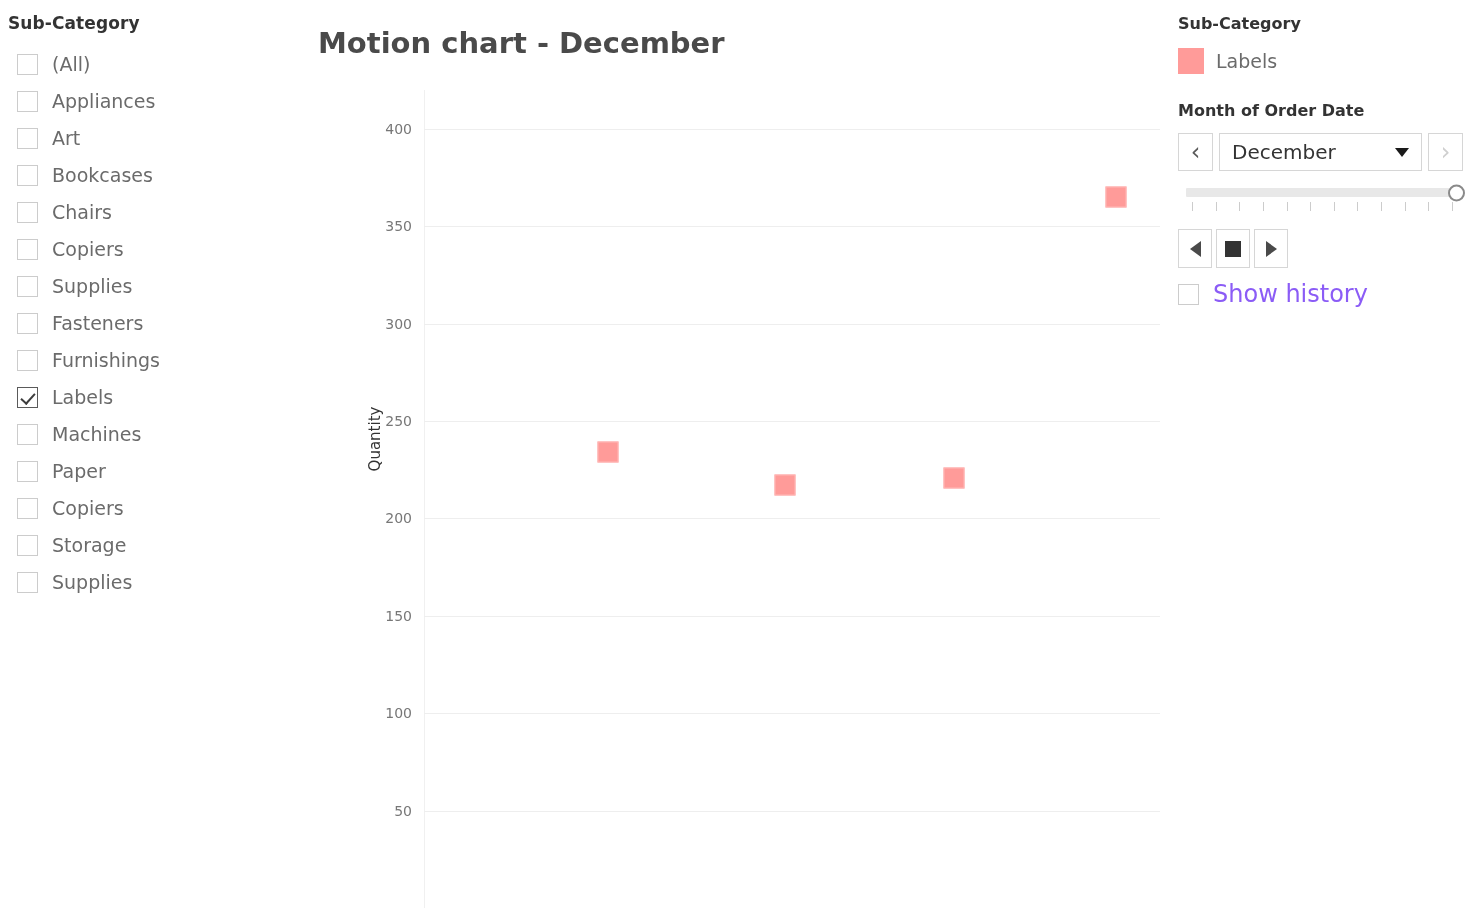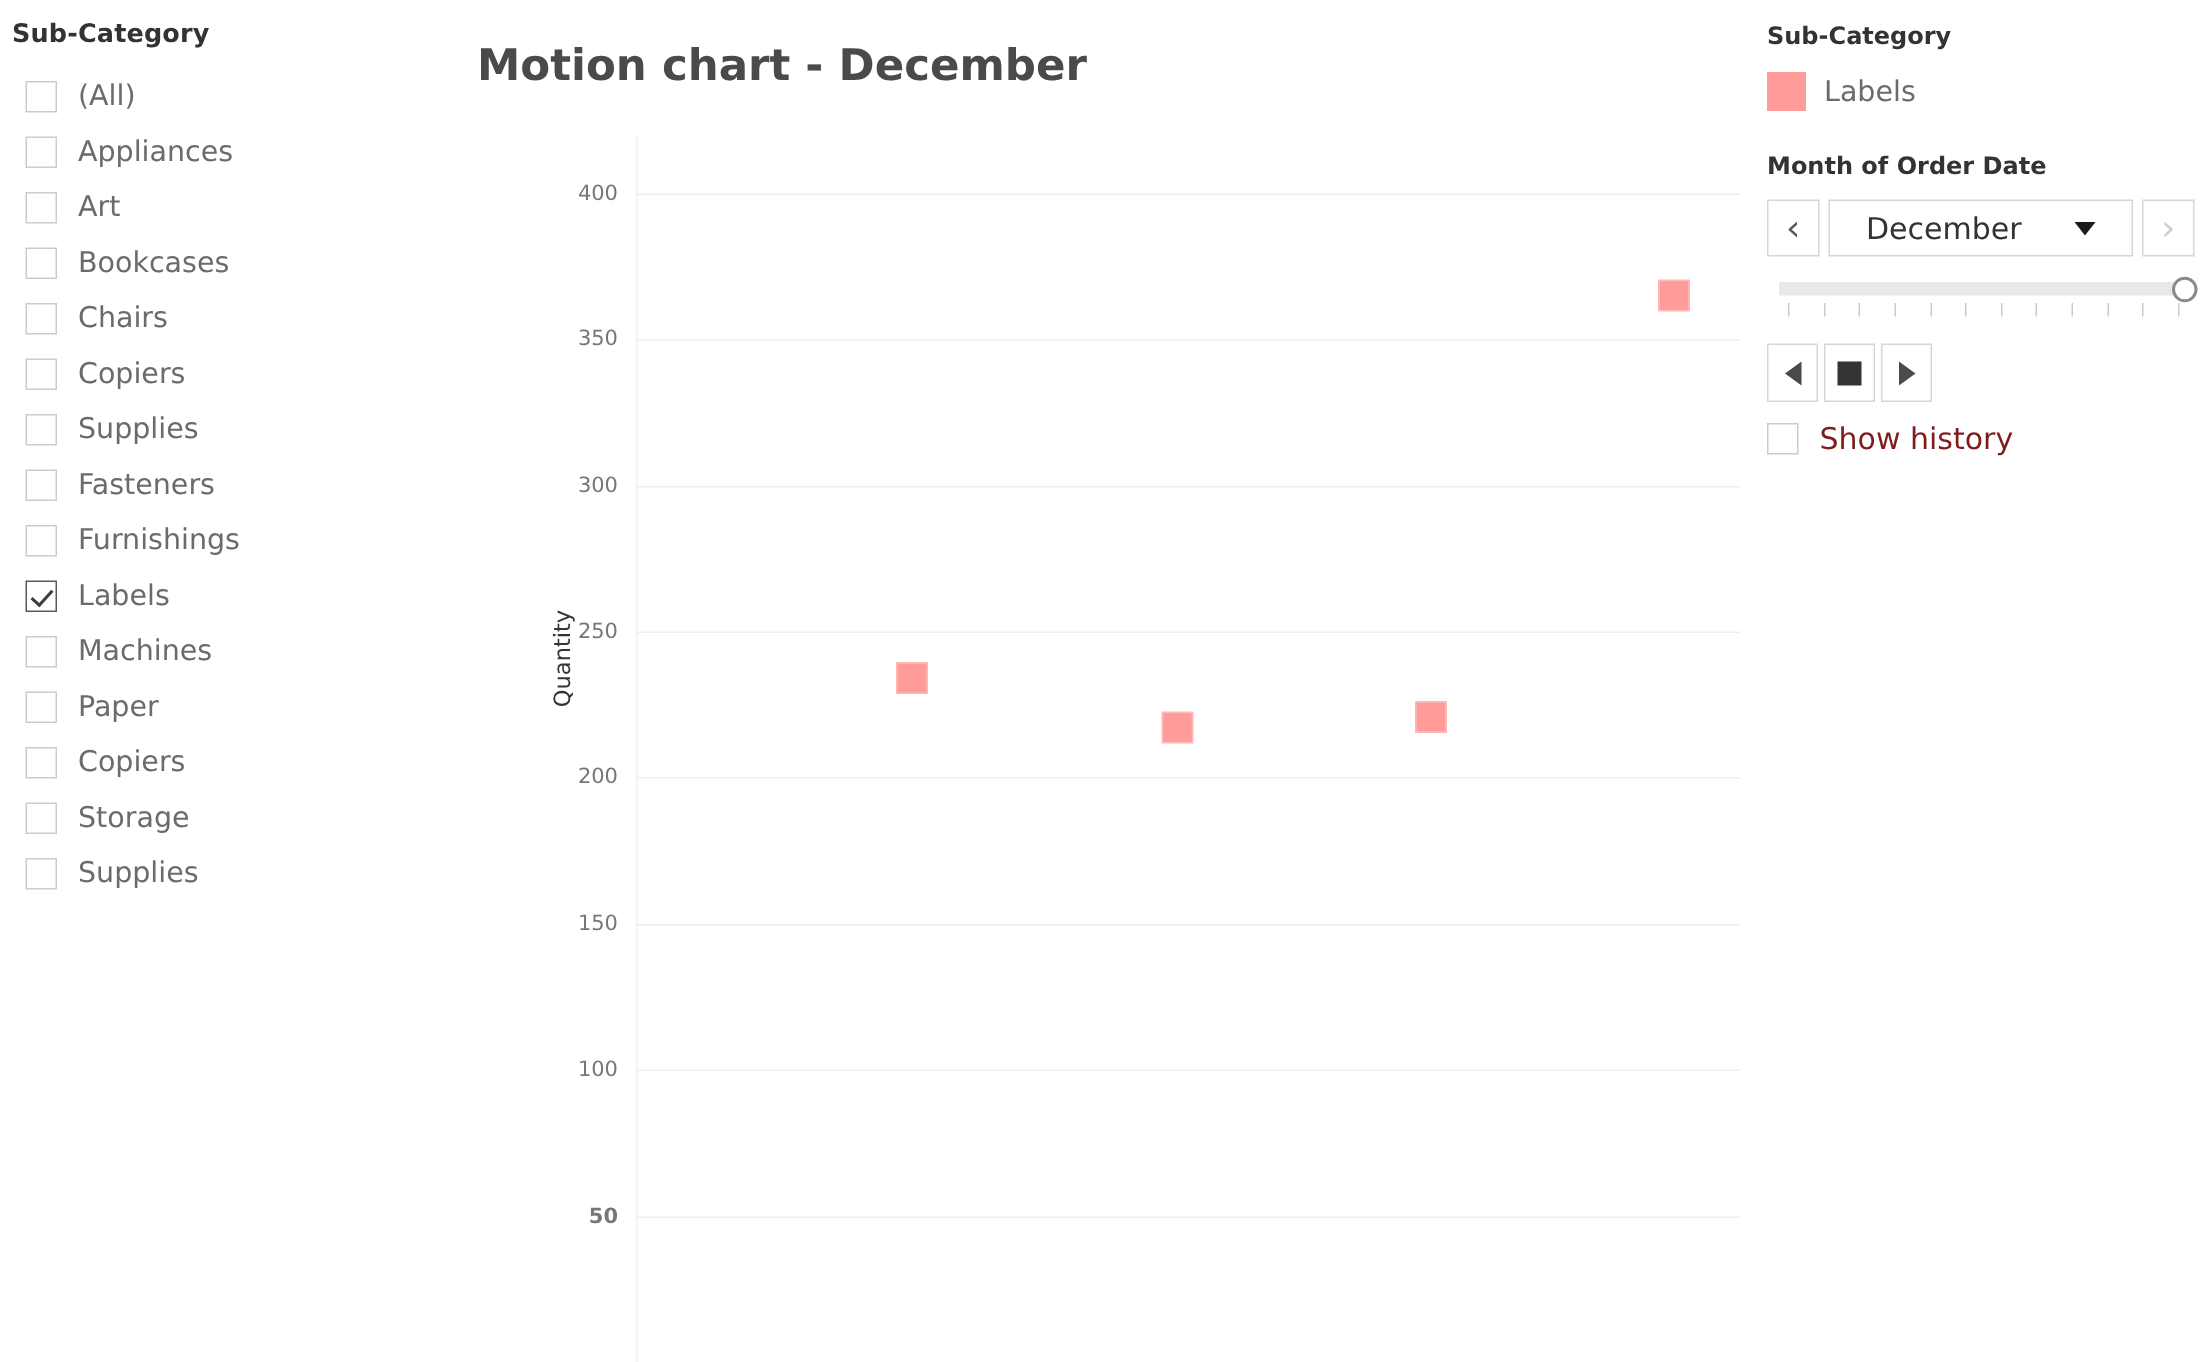--- a/index.html
+++ b/index.html
@@ -210,21 +210,21 @@
   .arrow-btn.disabled { color: #cfcfcf; }
   #month-select-box {
     width: 203px;
     height: 38px;
     border: 1px solid #d6d6d6;
     background: #ffffff;
     box-sizing: border-box;
     margin: 0 6px;
     display: flex;
     align-items: center;
-    padding: 0 24px;
+    padding: 0 12px;
     justify-content: space-between;
   }
   #month-value {
     font-size: 20px;
     color: #333333;
   }
   #month-caret {
     width: 0;
     height: 0;
     border-left: 7px solid transparent;
@@ -304,22 +304,22 @@
   }
   #history-row {
     position: absolute;
     left: 8px;
     top: 280px;
     display: flex;
     align-items: center;
   }
   #history-label {
     margin-left: 14px;
-    font-size: 20px;
-    color: #7f1d1d;
+    font-size: 24px;
+    color: #8b5cf6;
   }
 </style>
 </head>
 <body>
 
 <div id="sidebar">
   <div id="sidebar-title">Sub-Category</div>
   <div id="filter-list">
       <div class="filter-row">
         <span class="cbox"></span>
@@ -397,21 +397,21 @@
       <div class="ytick" style="top: 233.714px;">300</div>
       <div class="gridline" style="top: 331.095px;"></div>
       <div class="ytick" style="top: 331.095px;">250</div>
       <div class="gridline" style="top: 428.476px;"></div>
       <div class="ytick" style="top: 428.476px;">200</div>
       <div class="gridline" style="top: 525.857px;"></div>
       <div class="ytick" style="top: 525.857px;">150</div>
       <div class="gridline" style="top: 623.238px;"></div>
       <div class="ytick" style="top: 623.238px;">100</div>
       <div class="gridline" style="top: 720.619px;"></div>
-      <div class="ytick" style="top: 720.619px; font-weight: bold;">50</div>
+      <div class="ytick" style="top: 720.619px;">50</div>
       <div class="mark" title="Labels: 234" style="left: 184px; top: 362.257px; background: rgb(255, 155, 153);"></div>
       <div class="mark" title="Labels: 217" style="left: 360.64px; top: 395.367px; background: rgb(255, 155, 153);"></div>
       <div class="mark" title="Labels: 221" style="left: 529.92px; top: 387.576px; background: rgb(255, 155, 153);"></div>
       <div class="mark" title="Labels: 365" style="left: 691.84px; top: 107.119px; background: rgb(255, 155, 153);"></div>
     </div>
 </div>
 
 <div id="right-panel">
   <div id="legend-title" class="panel-heading">Sub-Category</div>
 

